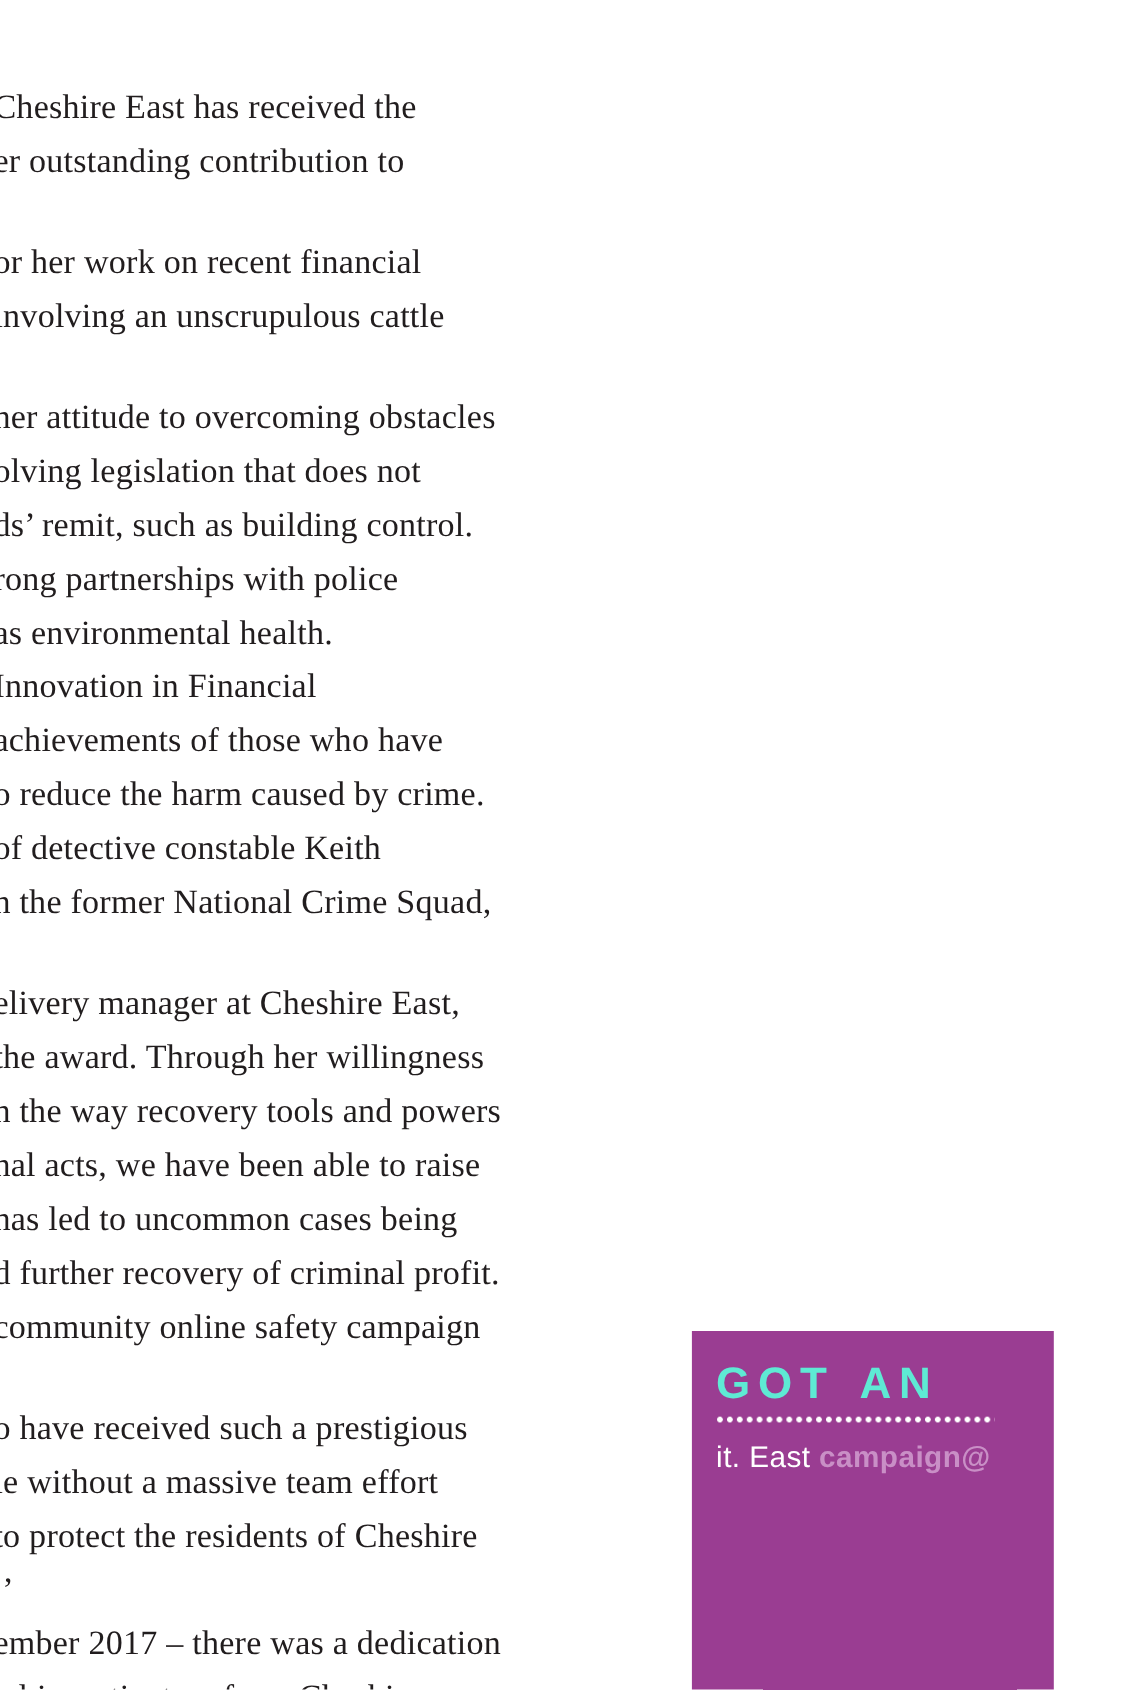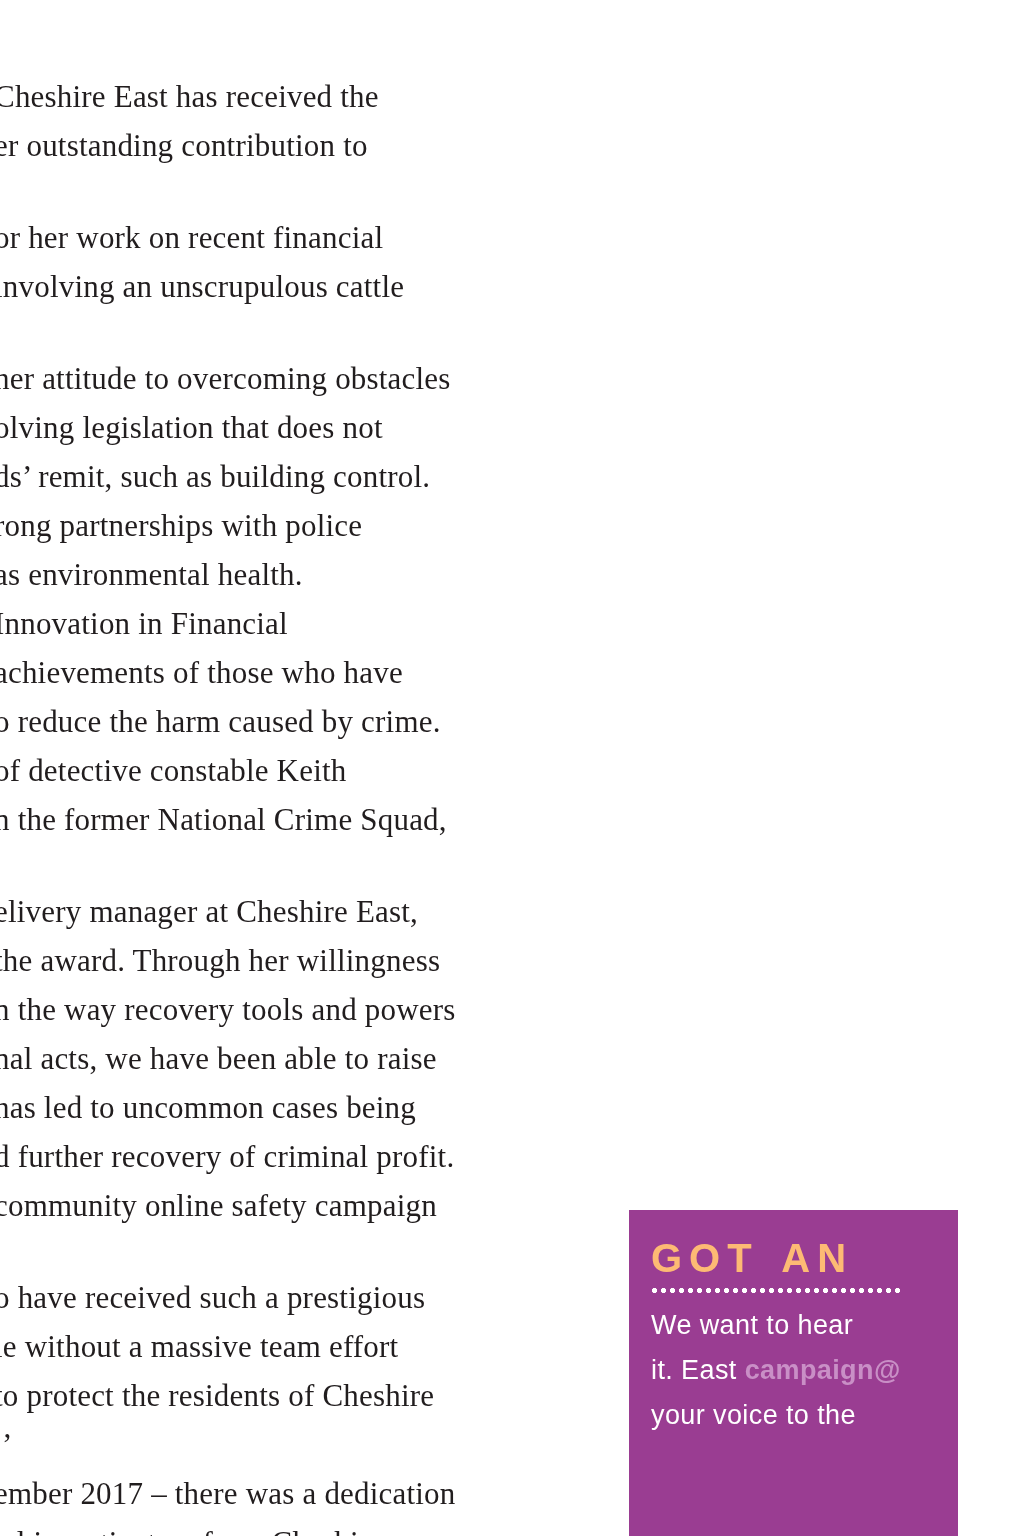--- a/index.html
+++ b/index.html
@@ -46,21 +46,21 @@
     padding: 24px 22px 0 22px;
     background: var(--purple, #9a3d92);
   }
   .box-title {
     font-family: "Liberation Sans", sans-serif;
     font-weight: bold;
     font-size: 40px;
     line-height: 49px;
     letter-spacing: 7px;
     word-spacing: 6px;
-    color: #fdba74;
+    color: #5eead4;
   }
   .dotted {
     width: 253px;
     height: 7px;
     margin-top: 4px;
     background-image: radial-gradient(circle at 3.5px 3.5px, #ffffff 2.3px, rgba(255,255,255,0) 2.9px);
     background-size: 9px 7px;
     background-repeat: repeat-x;
   }
   .box-body {
@@ -122,20 +122,18 @@
         <div class="text-line">ial investigators from Cheshire</div>
       </div>
     </div>
 
   <aside class="opinion-box">
     <div class="box-title">
       <div>GOT AN</div>
     </div>
     <div class="dotted"></div>
     <div class="box-body" id="box-body">
-        <div class="box-line"><span>We want to hear</span></div>
         <div class="box-line"><span>it. East </span><span class="accent">campaign@</span></div>
-        <div class="box-line"><span>your voice to the</span></div>
         <div class="box-line"></div>
       </div>
   </aside>
 
 </div>
 
 </body></html>

